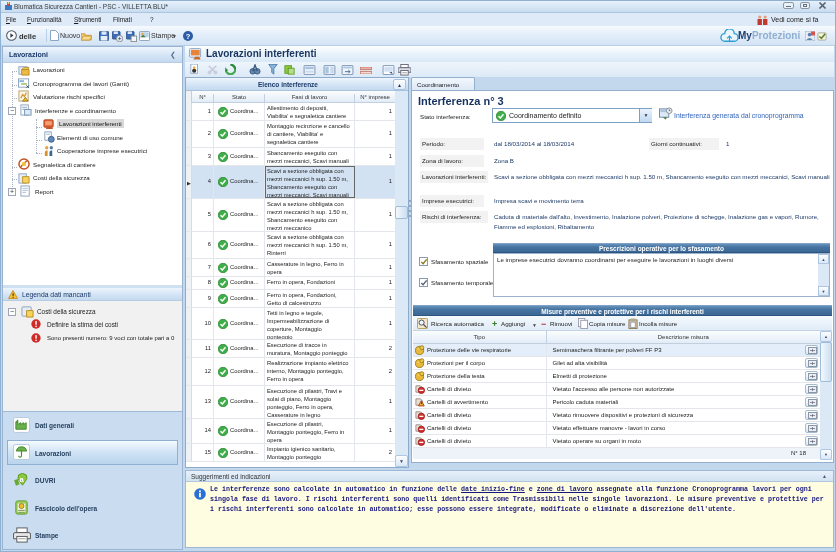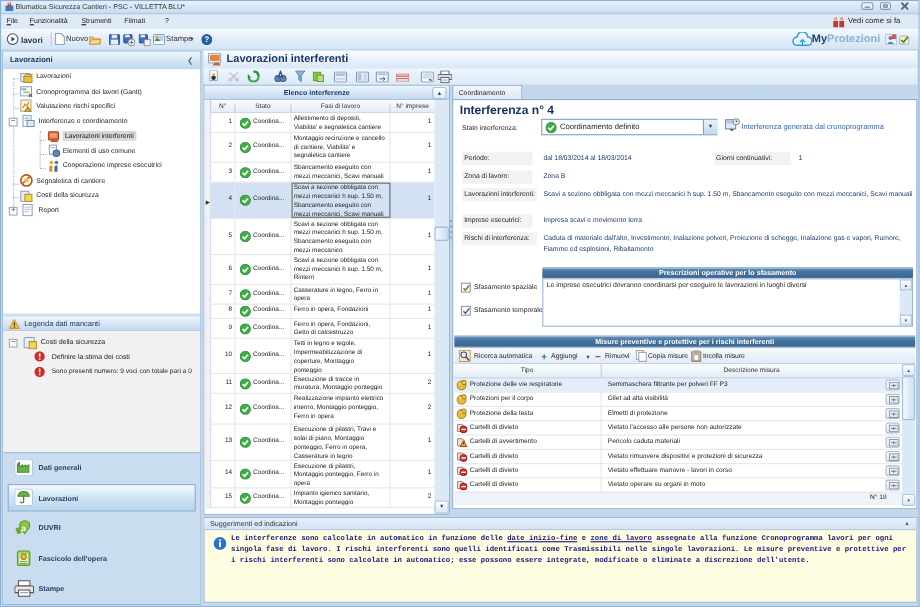--- a/index.html
+++ b/index.html
@@ -46,21 +46,21 @@
       <circle cx="8.2" cy="2" r="1.6" fill="#e0a080"></circle>
     </svg>
   <div class="abs" style="left:771px;top:3px;font-size:7px;color:#222;">Vedi come si fa</div>
 </div>
 
 <div class="abs" style="left:0;top:26px;width:836px;height:20px;background:linear-gradient(#f6fafe,#e2edf9 50%,#d3e4f4);border-bottom:1px solid #b9cfe7;">
   <svg class="abs" style="left:6px;top:4px" width="11" height="11" viewBox="0 0 12 12">
       <circle cx="6" cy="6" r="5.3" fill="#fafcfe" stroke="#4a5560" stroke-width="1.1"></circle>
       <path d="M4.8 3.6 L8.2 6 L4.8 8.4 Z" fill="#333a42"></path>
     </svg>
-  <div class="abs" style="left:19px;top:6px;font-size:7.5px;font-weight:bold;color:#333;">lavori</div>
+  <div class="abs" style="left:19px;top:6px;font-size:7.5px;font-weight:bold;color:#333;">delle</div>
   <div class="abs" style="left:46px;top:3px;width:1px;height:13px;background:#b9cfe7;"></div>
   <svg class="abs" style="left:50px;top:4px" width="9" height="11" viewBox="0 0 9 11">
       <path d="M0.5 0.5 H5.5 L8.5 3.5 V10.5 H0.5 Z" fill="#fff" stroke="#8aa5c5"></path>
     </svg>
   <div class="abs" style="left:60px;top:6px;font-size:7px;color:#333;">Nuovo</div>
   <svg class="abs" style="left:81px;top:6px" width="11" height="9" viewBox="0 0 14 11">
       <path d="M0 2 L5 2 L6 4 L13 4 L13 10 L0 10 Z" fill="#f5c66a" stroke="#c49134"></path>
       <path d="M0 10 L3 5 L14 5 L11 10 Z" fill="#fadb8e" stroke="#c49134"></path>
     </svg>
   <svg class="abs" style="left:99px;top:5px" width="10" height="10" viewBox="0 0 12 12">
@@ -620,21 +620,21 @@
 <div class="abs" style="left:409px;top:200px;width:2px;height:22px;">
   <div style="width:2px;height:2px;background:#8fa9c4;margin-bottom:3px;"></div>
   <div style="width:2px;height:2px;background:#8fa9c4;margin-bottom:3px;"></div>
   <div style="width:2px;height:2px;background:#8fa9c4;margin-bottom:3px;"></div>
   <div style="width:2px;height:2px;background:#8fa9c4;"></div>
 </div>
 
 <div class="abs" style="left:411px;top:77px;width:423px;height:386px;">
   <div class="abs" style="left:0;top:0;width:64px;height:13px;background:linear-gradient(#f2f7fd,#dde9f6);border:1px solid #93afcd;border-bottom:none;border-radius:2px 2px 0 0;font-size:6.2px;color:#222;padding:3px 0 0 5px;">Coordinamento</div>
   <div id="rightbody" class="abs" style="left:0;top:13px;width:423px;height:373px;background:#fff;border:1px solid #93afcd;font-size:6.2px;">
-    <div class="abs" style="left:6px;top:4px;font-size:11px;font-weight:bold;color:#15315e;">Interferenza n° 4</div>
+    <div class="abs" style="left:6px;top:4px;font-size:11px;font-weight:bold;color:#15315e;">Interferenza n° 3</div>
 
     <div class="abs" style="left:8px;top:22px;color:#222;">Stato interferenza:</div>
     <div class="abs" style="left:80px;top:17px;width:160px;height:15px;background:#fff;border:1px solid #7da0c8;">
       <svg class="abs" style="left:3px;top:2px" width="10" height="10" viewBox="0 0 12 12">
           <circle cx="6" cy="6" r="5.7" fill="#3fae49" stroke="#2d8a36"></circle>
           <path d="M3 6.2 L5.2 8.4 L9 4" stroke="#fff" stroke-width="1.8" fill="none"></path>
         </svg>
       <div class="abs" style="left:16px;top:3px;font-size:7px;color:#222;">Coordinamento definito</div>
       <div class="abs" style="left:146px;top:0px;width:13px;height:13px;background:linear-gradient(#eaf3fc,#c0d8ef);border-left:1px solid #7da0c8;font-size:5px;text-align:center;line-height:12px;color:#335;">▼</div>
     </div>

